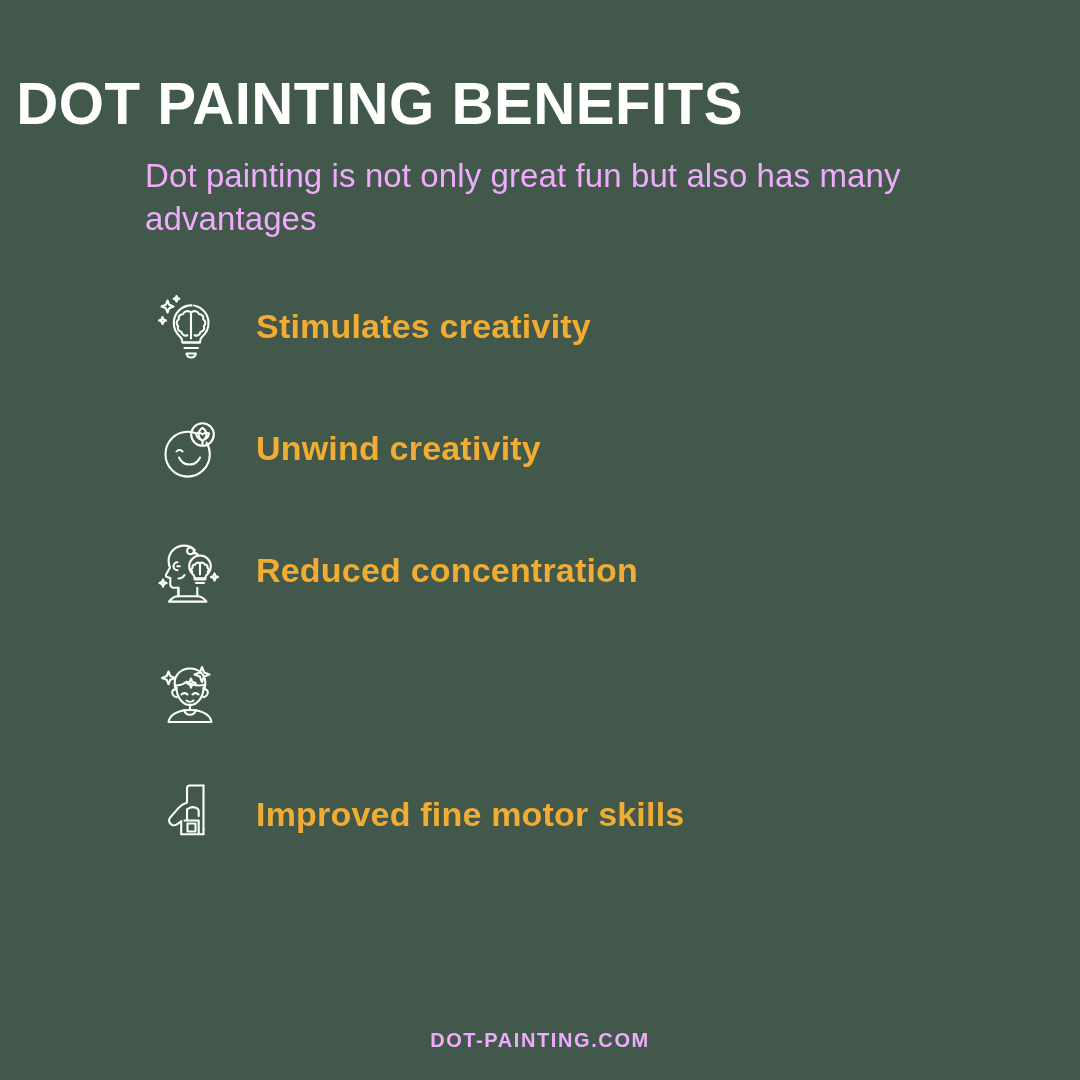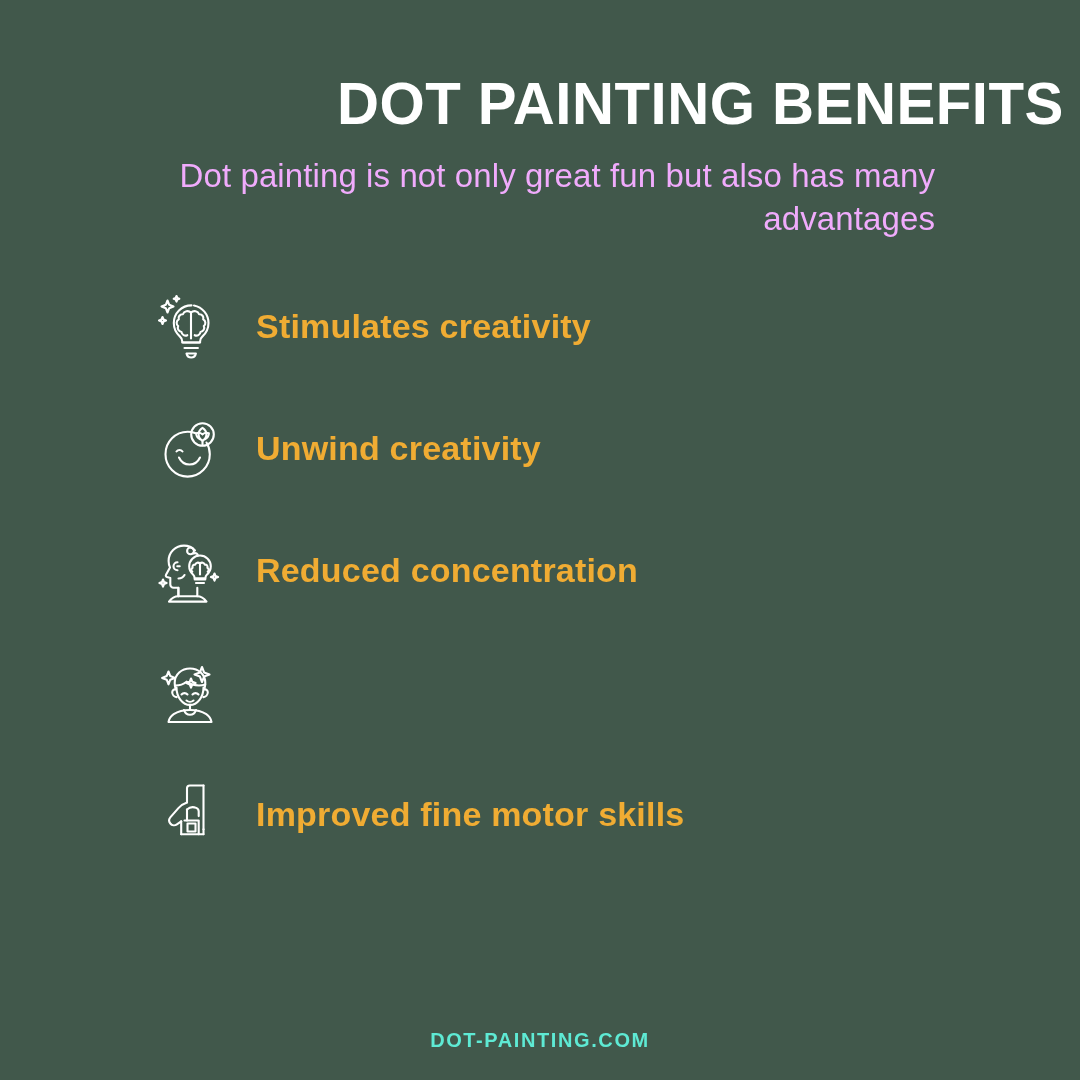--- a/index.html
+++ b/index.html
@@ -20,21 +20,21 @@
     background: #41584b;
     box-sizing: border-box;
     display: flex;
     flex-direction: column;
     align-items: center;
   }
 
   
   .header {
     width: 100%;
-    text-align: right;
+    text-align: left;
     padding-top: 72px;
   }
   .poster-title {
     font-family: "Liberation Sans", sans-serif;
     font-size: 60px;
     font-weight: bold;
     letter-spacing: 0.5px;
     color: #ffffff;
     line-height: 1.05;
     margin: 0;
@@ -97,21 +97,21 @@
     left: 0;
     right: 0;
     bottom: 28px;
     text-align: center;
   }
   .footer-text {
     font-family: "Liberation Sans", sans-serif;
     font-size: 20px;
     font-weight: bold;
     letter-spacing: 1.6px;
-    color: #5eead4;
+    color: #f0abfc;
   }
 </style>
 </head>
 <body>
 
 <div class="poster">
 
   <div class="header">
     <h1 class="poster-title">DOT PAINTING BENEFITS</h1>
     <p class="poster-subtitle">Dot painting is not only great fun but also has many advantages</p>

